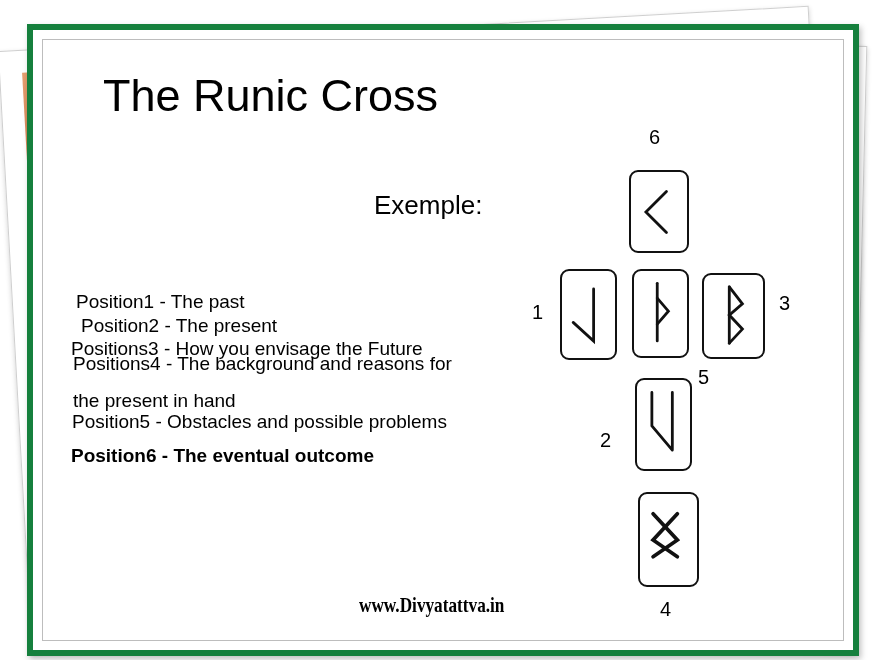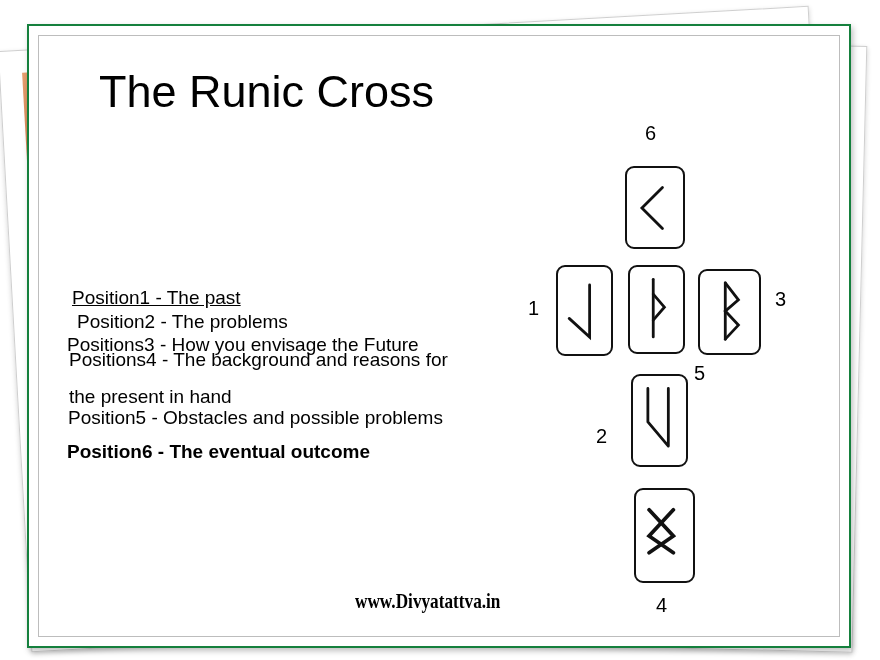--- a/index.html
+++ b/index.html
@@ -25,21 +25,21 @@
     .bp2 {
       left: 48px; top: 36px; width: 810px; height: 605px;
       transform: rotate(1.4deg); transform-origin: 50% 50%;
     }
     .bp2 .inner {
       position: absolute; left: 18px; top: 18px; right: 18px; bottom: 18px;
       background: linear-gradient(180deg, #a8b060 0%, #c8c890 20%, #ffffff 30%);
     }
     .front-photo {
       position: absolute; left: 27px; top: 24px; width: 820px; height: 620px;
-      background: #fff; border: 2px solid #15803d;
+      background: #fff; border: 6px solid #15803d;
       box-shadow: 2px 3px 6px rgba(0,0,0,0.25);
     }
     .front-inner {
       position: absolute; left: 9px; top: 9px; right: 9px; bottom: 9px;
       border: 1px solid #bdbdbd; background: #fff;
     }
     .title {
       position: absolute; left: 60px; top: 30px;
       font-size: 45px; line-height: 52px; white-space: nowrap;
     }
@@ -73,24 +73,25 @@
     <div class="inner"></div>
   </div>
 <div class="back-photo bp2">
     <div class="inner"></div>
   </div>
 
 <div class="front-photo">
   <div class="front-inner">
 
     <div class="title">The Runic Cross</div>
+    <div class="example-label">Exemple:</div>
 
     <div class="positions">
-      <div class="pos" style="left:33px; top:250px;text-decoration:underline;">Position1 - The past</div>
-      <div class="pos" style="left:38px; top:274px;">Position2 - The problems</div>
+      <div class="pos" style="left:33px; top:250px;">Position1 - The past</div>
+      <div class="pos" style="left:38px; top:274px;">Position2 - The present</div>
       <div class="pos" style="left:28px; top:297px;">Positions3 - How you envisage the Future</div>
       <div class="pos" style="left:30px; top:312px;">Positions4 - The background and reasons for</div>
       <div class="pos" style="left:30px; top:349px;">the present in hand</div>
       <div class="pos" style="left:29px; top:370px;">Position5 - Obstacles and possible problems</div>
       <div class="pos" style="left:28px; top:404px;font-weight:bold;">Position6 - The eventual outcome</div>
     </div>
 
     <div class="num" style="left:606px; top:86px;">6</div>
     <div class="num" style="left:489px; top:261px;">1</div>
     <div class="num" style="left:736px; top:252px;">3</div>

